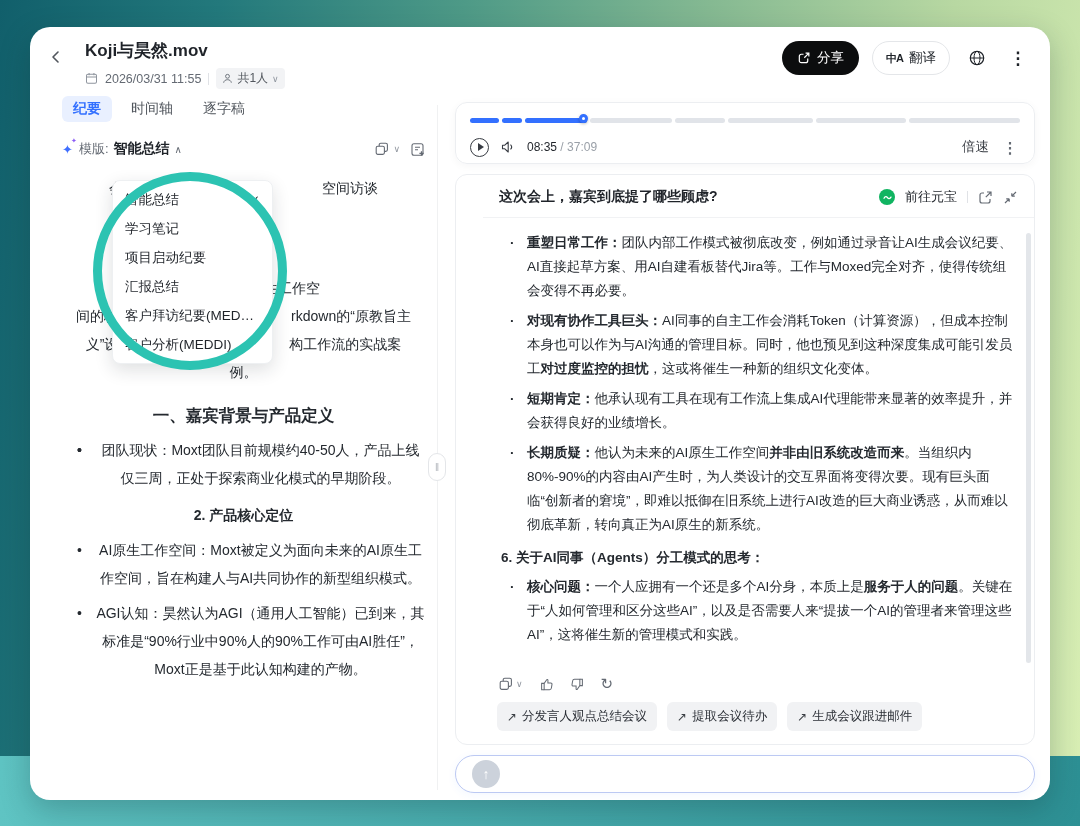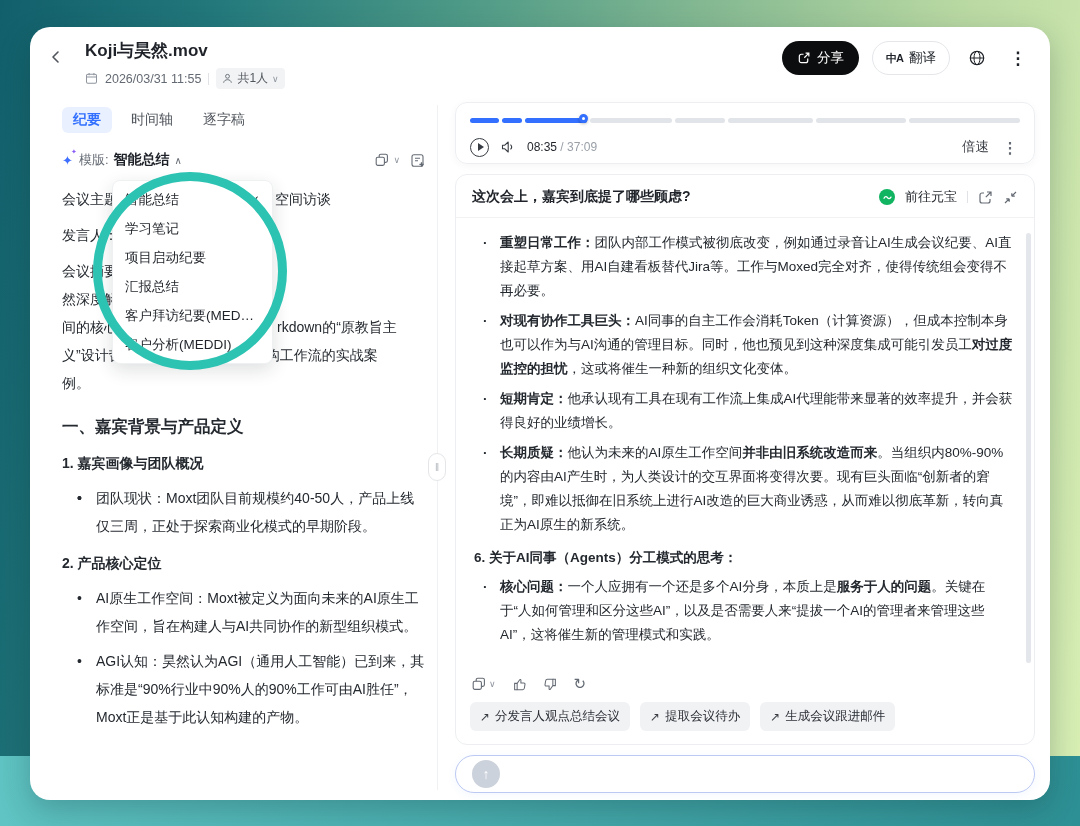--- a/index.html
+++ b/index.html
@@ -21,21 +21,21 @@
   .vsep { width:1px; height:12px; background:#e0e2e6; }
   .pill-badge { display:flex; align-items:center; gap:4px; background:#f2f3f5; border-radius:4px; padding:2px 6px; font-size:12px; color:#51565d; cursor:pointer; }
   .header-actions { margin-left:auto; display:flex; align-items:center; gap:13px; margin-top:2px; }
   .share-pill { display:flex; align-items:center; gap:6px; background:#0c0d0e; color:#fff; border:none; border-radius:17px; height:34px; padding:0 15px; font-size:13.5px; cursor:pointer; }
   .translate-pill { display:flex; align-items:center; gap:6px; background:#fff; color:#1f2329; border:1px solid #e4e6e9; border-radius:17px; height:34px; padding:0 13px; font-size:13.5px; cursor:pointer; }
   .t-glyph { font-size:11px; font-weight:700; letter-spacing:-1px; color:#1f2329; }
   .icon-btn { border:none; background:transparent; display:flex; align-items:center; justify-content:center; width:28px; height:28px; cursor:pointer; }
   .dots { font-size:17px; font-weight:700; color:#1f2329; line-height:1; }
 
   
-  .left-pane { position:absolute; left:32px; top:80px; width:363px; bottom:0; overflow:hidden; }
+  .left-pane { position:absolute; left:32px; top:69px; width:363px; bottom:0; overflow:hidden;text-align:center; }
   .tabs { display:flex; align-items:center; gap:8px; height:26px; }
   .tab { font-size:14px; color:#51565d; padding:4px 11px; border-radius:6px; cursor:pointer; white-space:nowrap; }
   .tab.active { color:#3370ff; background:#e9f0ff; font-weight:600; }
   .template-row { display:flex; align-items:center; margin-top:15px; height:24px; font-size:13px; color:#646a73; }
   .sparkle { position:relative; color:#3f6fff; font-size:13px; margin-right:6px; }
   .sparkle::after { content:"✦"; position:absolute; right:-4px; top:-5px; font-size:7px; color:#8b5cf6; }
   .tpl-value { font-size:14px; font-weight:700; color:#1f2329; margin-left:5px; }
   .caret { font-size:10px; color:#646a73; margin-left:5px; }
   .tpl-actions { margin-left:auto; display:flex; align-items:center; gap:10px; }
   .mini-chev { font-size:9px; color:#8f959e; margin-left:-5px; }
@@ -67,21 +67,21 @@
   .seg { height:5px; border-radius:3px; background:#e1e4e9; }
   .seg.on { background:#3370ff; }
   .knob { position:absolute; left:calc(21% - 7px); top:-4px; width:9px; height:9px; border-radius:50%; background:#fff; border:3px solid #3370ff; box-shadow:0 1px 3px rgba(0,0,0,.25); cursor:pointer; }
   .controls { display:flex; align-items:center; gap:11px; margin-top:10px; }
   .play-btn { width:19px; height:19px; border:1.4px solid #383c43; border-radius:50%; background:#fff; display:flex; align-items:center; justify-content:center; cursor:pointer; padding:0; }
   .play-tri { width:0; height:0; border-left:6px solid #383c43; border-top:4px solid transparent; border-bottom:4px solid transparent; margin-left:2px; }
   .time { font-size:12px; color:#1f2329; }
   .time .total { color:#9aa0a8; }
   .speed { margin-left:auto; font-size:13.5px; color:#383c43; cursor:pointer; }
 
-  .chat { flex:1; min-height:0; margin-top:10px; border:1px solid #eceef1; border-radius:12px; display:flex; flex-direction:column; position:relative; background:#fff; }
+  .chat { flex:1; min-height:0; margin-top:10px; border:1px solid #eceef1; border-radius:12px; display:flex; flex-direction:column; position:relative; background:#fff;padding-left:27px; }
   .chat-header { display:flex; align-items:center; padding:13px 16px 11px; border-bottom:1px solid #f1f2f4; flex:none; }
   .question { font-size:14px; font-weight:700; color:#1f2329; }
   .chat-header-right { margin-left:auto; display:flex; align-items:center; gap:10px; }
   .yb { width:16px; height:16px; border-radius:50%; background:#10b461; display:flex; align-items:center; justify-content:center; }
   .goto { font-size:13px; color:#1f2329; cursor:pointer; }
   .chat-body { flex:1; min-height:0; overflow:hidden; padding:13px 20px 0 18px; font-size:13.5px; line-height:24px; color:#24292f; }
   .chat-body .bullet { padding-left:26px; margin-bottom:6px; }
   .chat-body .bullet .dot { position:absolute; left:9px; font-weight:700; }
   .chat-body .h3 { font-weight:700; margin:9px 0 5px; }
   .blk b { font-weight:700; }
@@ -185,21 +185,20 @@
         </span>
       </div>
       <div class="outline">
           <div class="blk gapline" style="margin-bottom: 8px;"><span>会议主题：</span><span class="gap" style="width: 143px;"></span><span>空间访谈</span></div>
           <div class="blk gapline" style="margin-bottom: 8px;"><span>发言人：</span></div>
           <div class="blk gapline" style="margin-bottom: 0px;"><span>会议摘要：</span><span class="gap" style="width: 145px;"></span><span>然深度解析AI原生工作空</span></div>
           <div class="blk gapline" style="margin-bottom: 0px;"><span>间的核心理</span><span class="gap" style="width: 145px;"></span><span>rkdown的“原教旨主</span></div>
           <div class="blk gapline" style="margin-bottom: 0px;"><span>义”设计哲</span><span class="gap" style="width: 143px;"></span><span>构工作流的实战案</span></div>
           <div class="blk gapline" style="margin-bottom: 0px;"><span>例。</span></div>
           <div class="blk h1"><span>一、嘉宾背景与产品定义</span></div>
-          <div class="blk h2"><span>1. 嘉宾画像与团队概况</span></div>
           <div class="blk bullet"><span class="dot">•</span></div>
           <div class="blk bullet"><span class="dot">•</span><span>团队现状：Moxt团队目前规模约40-50人，产品上线仅三周，正处于探索商业化模式的早期阶段。</span></div>
           <div class="blk h2"><span>2. 产品核心定位</span></div>
           <div class="blk bullet"><span class="dot">•</span><span>AI原生工作空间：Moxt被定义为面向未来的AI原生工作空间，旨在构建人与AI共同协作的新型组织模式。</span></div>
           <div class="blk bullet"><span class="dot">•</span><span>AGI认知：昊然认为AGI（通用人工智能）已到来，其标准是“90%行业中90%人的90%工作可由AI胜任”，Moxt正是基于此认知构建的产物。</span></div>
         </div>
     </div>
 
     <div class="dropdown">
         <div class="menu-item">

